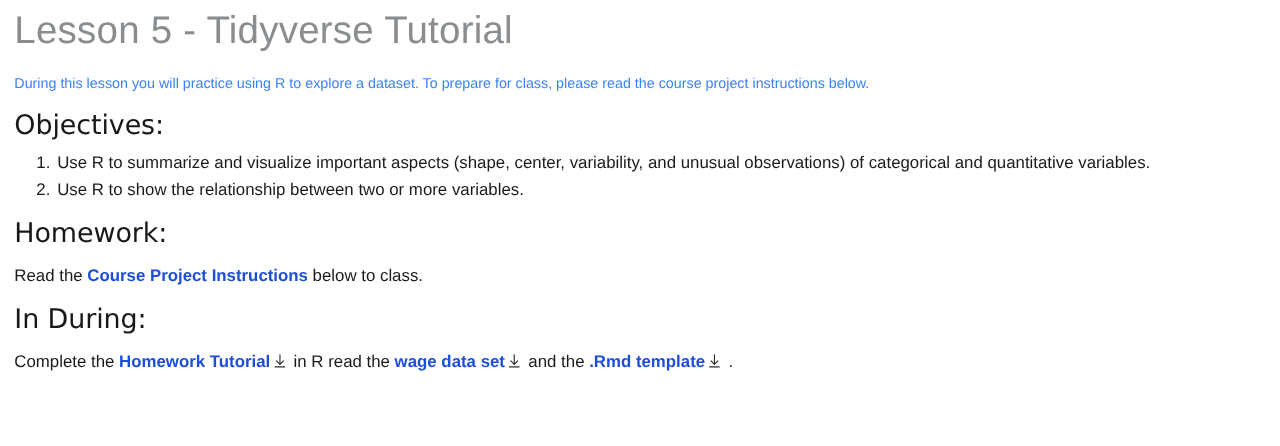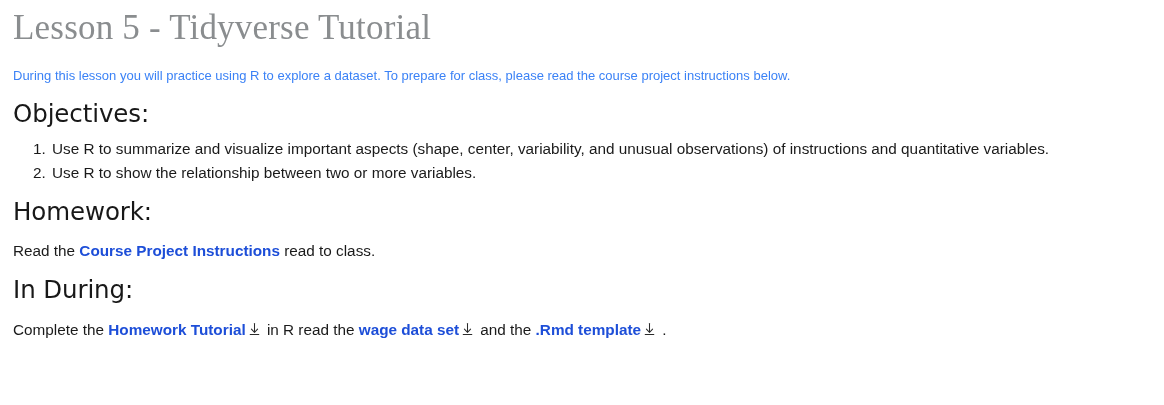--- a/index.html
+++ b/index.html
@@ -17,21 +17,21 @@
     -webkit-font-smoothing: antialiased;
   }
 
   .page {
     padding: 0 13px;
     box-sizing: border-box;
   }
 
   
   .page-title {
-    font-family: Liberation Serif, serif;
+    font-family: Liberation Sans, sans-serif;
     font-size: 35px;
     font-weight: 300;
     color: #8a8d8f;
     letter-spacing: 0.2px;
     line-height: 1.12;
     margin: 0;
     padding-top: 8px;
     white-space: nowrap;
   }
 
@@ -102,28 +102,28 @@
 
 <div class="page">
 
   <h1 class="page-title">Lesson 5 - Tidyverse Tutorial</h1>
 
   <p class="intro">During this lesson you will practice using R to explore a dataset. To prepare for class, please read the course project instructions below.</p>
 
   <h2 class="section-heading">Objectives:</h2>
 
   <ol class="objectives-list">
-    <li>Use R to summarize and visualize important aspects (shape, center, variability, and unusual observations) of instructions and quantitative variables.</li>
+    <li>Use R to summarize and visualize important aspects (shape, center, variability, and unusual observations) of categorical and quantitative variables.</li>
     <li>Use R to show the relationship between two or more variables.</li>
   </ol>
 
   <h2 class="section-heading">Homework:</h2>
 
   <p class="body-line spacer-tight">
-    <span>Read the </span><a class="link">Course Project Instructions</a><span> read to class.</span>
+    <span>Read the </span><a class="link">Course Project Instructions</a><span> below to class.</span>
   </p>
 
   <h2 class="section-heading">In During:</h2>
 
   <p class="body-line spacer-tight">
     <span>Complete the </span><a class="link">Homework Tutorial</a><span class="dl-icon"><svg viewBox="0 0 16 16" width="15" height="15" aria-hidden="true">
         <path d="M8 1.6 L8 10.6" stroke="#2b2b2b" stroke-width="1.1" fill="none" stroke-linecap="round"></path>
         <path d="M4.7 7.6 L8 11.0 L11.3 7.6" stroke="#2b2b2b" stroke-width="1.1" fill="none" stroke-linecap="round" stroke-linejoin="round"></path>
         <path d="M3.4 13.4 L12.6 13.4" stroke="#2b2b2b" stroke-width="1.1" fill="none" stroke-linecap="round"></path>
       </svg></span><span> in R read the </span><a class="link">wage data set</a><span class="dl-icon"><svg viewBox="0 0 16 16" width="15" height="15" aria-hidden="true">

